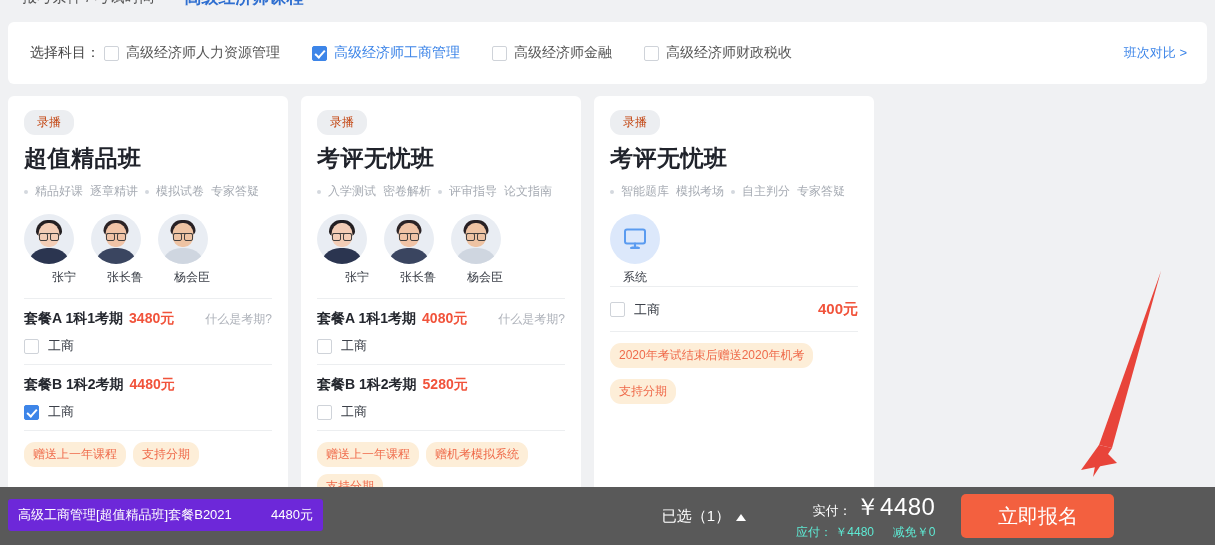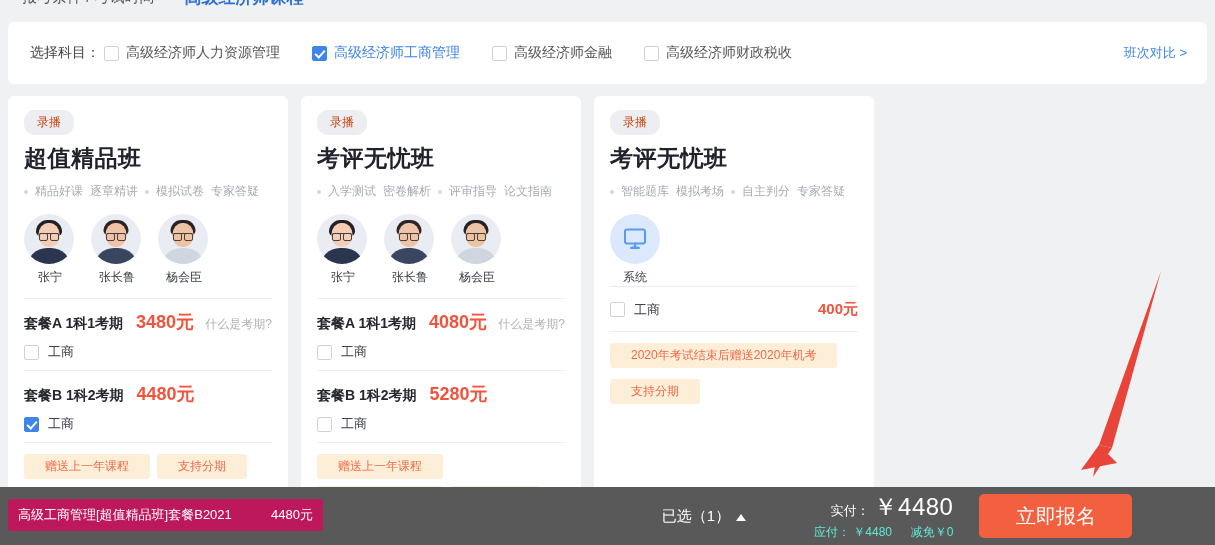--- a/index.html
+++ b/index.html
@@ -76,21 +76,21 @@
     display: flex; align-items: center; flex-wrap: nowrap;
     font-size: 12px; color: #a6abb3; gap: 7px; margin-bottom: 14px;
     white-space: nowrap;
   }
   .features .dot {
     width: 4px; height: 4px; border-radius: 50%;
     background: #d4d8de; flex: 0 0 auto;
   }
 
   .teachers { display: flex; gap: 15px; margin-bottom: 12px; }
-  .teacher { width: 52px; text-align: center; }
+  .teacher { width: 52px; text-align: right; }
   .avatar {
     width: 50px; height: 50px; border-radius: 50%;
     overflow: hidden; position: relative; background: #e9edf3;
   }
   .avatar .head {
     position: absolute; left: 50%; top: 9px; transform: translateX(-50%);
     width: 21px; height: 24px; border-radius: 48% 48% 45% 45%;
   }
   .avatar .hair {
     position: absolute; left: 50%; top: 6px; transform: translateX(-50%);
@@ -119,35 +119,35 @@
     width: 50px; height: 50px; border-radius: 50%;
     background: #dce8fb; display: flex; align-items: center; justify-content: center;
   }
   .sys-label { font-size: 12px; color: #3c4049; margin-top: 5px; width: 50px; text-align: center; }
 
   .divider { height: 1px; background: #eceef0; margin: 0 0 0 0; }
 
   .pkg { padding: 11px 0 9px 0; }
   .pkg-head { display: flex; align-items: baseline; }
   .pkg-name { font-size: 14px; font-weight: bold; color: #24272e; text-align: center; }
-  .pkg-price { font-size: 18px; font-weight: bold; color: #f1533b; margin-left: 13px; }
+  .pkg-price { font-size: 14px; font-weight: bold; color: #f1533b; margin-left: 6px; }
   .pkg-help { margin-left: auto; font-size: 12px; color: #aeb2ba; cursor: pointer; }
   .pkg-opt { display: flex; align-items: center; gap: 9px; margin-top: 9px; cursor: pointer; }
   .pkg-opt .olabel { font-size: 13px; color: #3c4049; }
 
   .single-row {
     display: flex; align-items: center; padding: 13px 0 12px 0;
   }
   .single-row .olabel { font-size: 13px; color: #3c4049; margin-left: 9px; }
   .single-row .sp { margin-left: auto; font-size: 15px; font-weight: bold; color: #f1533b; }
 
   .tags { display: flex; flex-wrap: wrap; gap: 7px; padding-top: 11px; }
   .tag {
     background: #fdeed8; color: #ef6a4a; font-size: 12px;
-    border-radius: 3px; padding: 4px 21px; white-space: nowrap;
+    border-radius: 11px; padding: 4px 9px; white-space: nowrap;
   }
 
   
   .detail-row { position: absolute; left: 8px; top: 488px; display: flex; gap: 13px; }
   .detail-btn {
     width: 280px; height: 36px; border: 1px solid #f2a58f;
     border-radius: 4px; color: #ef6a4a; font-size: 14px;
     display: flex; align-items: center; justify-content: center;
     background: #fff; cursor: pointer;
   }
@@ -157,36 +157,36 @@
 
   
   .bottom-bar {
     position: absolute; left: 0; bottom: 0; width: 1215px; height: 58px;
     background: #595959; display: flex; align-items: center;
     padding: 0 12px 0 0;
   }
   .selected-panel {
     position: absolute; left: 8px; bottom: 14px;
     width: 315px; height: 32px;
-    background: #be185d; border-radius: 3px;
+    background: #6d28d9; border-radius: 3px;
     display: flex; align-items: center; padding: 0 10px;
     color: #fff; font-size: 13px; white-space: nowrap;
   }
   .selected-panel .sp-price { margin-left: auto; }
   .sel-toggle {
     margin-left: 624px; width: 160px; height: 34px;
     display: flex; align-items: center; justify-content: center; gap: 6px;
     color: #fff; font-size: 15px; cursor: pointer;
   }
   .caret-up {
     width: 0; height: 0; border-left: 5px solid transparent;
     border-right: 5px solid transparent; border-bottom: 7px solid #fff;
     position: relative; top: 1px;
   }
-  .pay-block { margin-left: 30px; color: #fff; text-align: right; }
+  .pay-block { margin-left: 12px; color: #fff; text-align: right; }
   .pay-real { font-size: 13px; display: flex; align-items: baseline; justify-content: flex-end; }
   .pay-real .big { font-size: 24px; margin-left: 4px; letter-spacing: .5px; }
   .pay-sub { font-size: 12px; margin-top: 1px; color: #5eead4; }
   .pay-sub .gap { display: inline-block; width: 12px; }
   .enroll-btn {
     margin-left: 26px; width: 153px; height: 44px;
     background: #f3603f; border-radius: 5px; color: #fff;
     font-size: 20px; display: flex; align-items: center; justify-content: center;
     cursor: pointer;
   }

